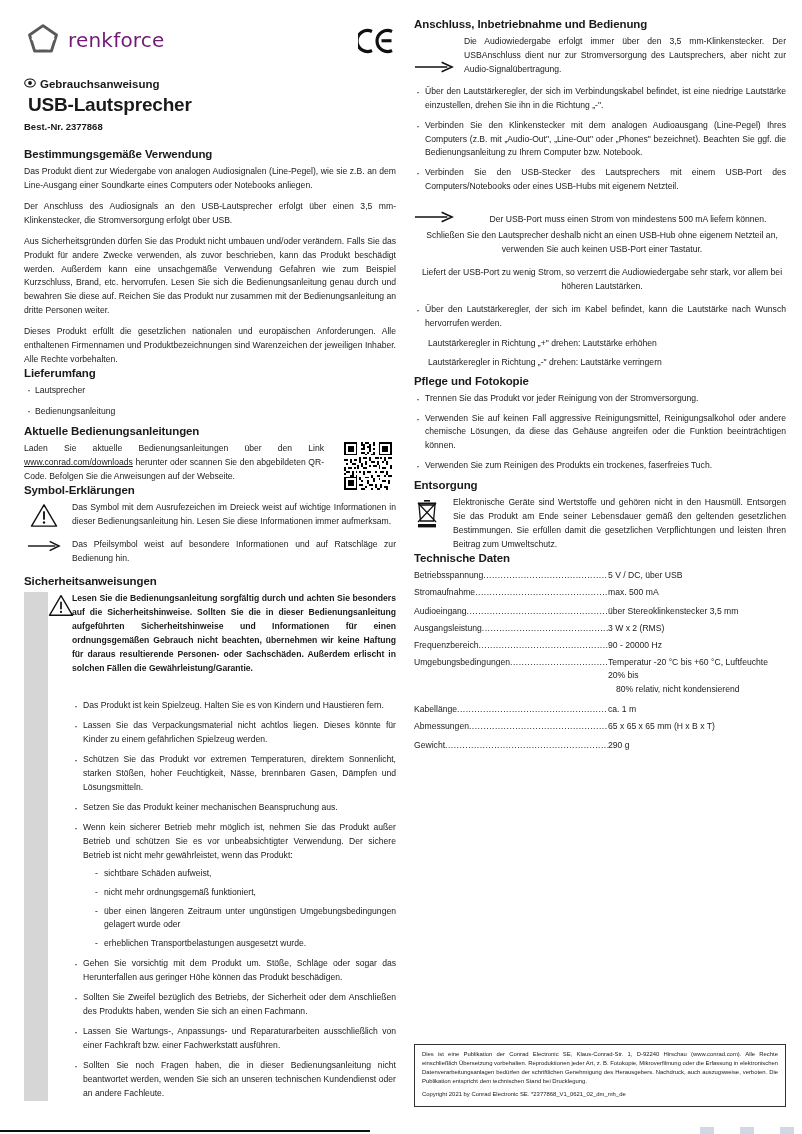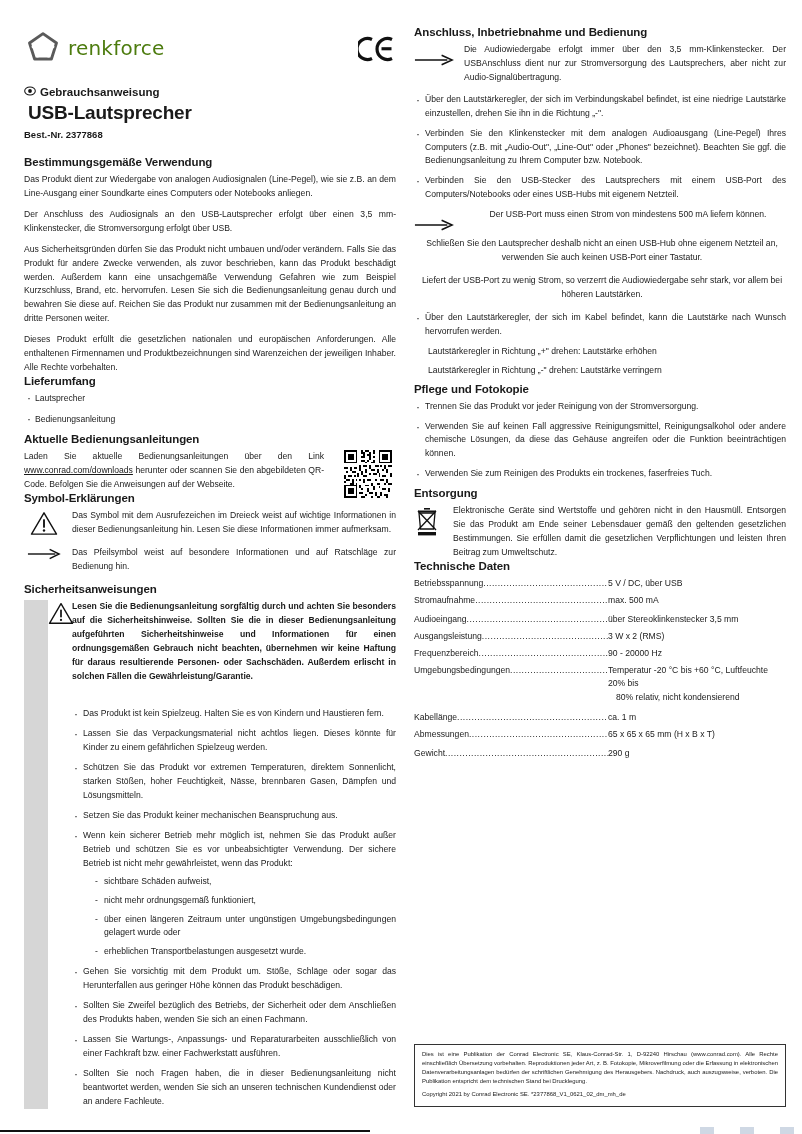--- a/index.html
+++ b/index.html
@@ -7,29 +7,29 @@
   body {
     width: 802px; height: 1134px;
     background: #ffffff;
     font-family: "Liberation Sans", sans-serif;
     color: #1a1a1a;
     position: relative;
     overflow: hidden;
   }
   .page { position:absolute; inset:0; }
 
-  .col { position:absolute; top:8px; }
+  .col { position:absolute; top:0; }
   .col-left  { left: 24px;  width: 372px; }
   .col-right { left: 414px; width: 372px; }
 
   
   .brand-row { position:relative; height:64px; }
   .logo { position:absolute; left:2px; top:24px; display:flex; align-items:center; gap:8px; }
   .logo-mark { width:34px; height:32px; flex:none; }
-  .logo-text { font-size:20px; font-weight:400; color:#4d7c0f; letter-spacing:.2px;
+  .logo-text { font-size:20px; font-weight:400; color:#701a75; letter-spacing:.2px;
                font-family:"DejaVu Sans", sans-serif; }
   .ce-mark { position:absolute; right:0; top:28px; }
 
   .doc-kind { display:flex; align-items:flex-end; gap:4px; font-size:11.5px; font-weight:bold;
               margin-top:14px; }
   .eye-ico { display:inline-block; }
   .doc-title { font-size:19px; font-weight:bold; margin:4px 4px 5px; letter-spacing:-.2px; }
   .doc-order { font-size:9.5px; font-weight:bold; margin-bottom:16px; }
 
   
@@ -65,21 +65,21 @@
   .sym-ico { flex:none; width:40px; display:flex; justify-content:center; padding-top:2px; }
   .sym-txt { font-size:8.6px; line-height:1.62; text-align:justify; flex:1; }
 
   
   .safety { position:relative; padding-left:48px; }
   .safety-bar { position:absolute; left:0; top:0; width:24px; bottom:0; background:#d6d6d6; }
   .safety-ico { position:absolute; left:24px; top:2px; width:26px; }
   .safety-lead { font-size:8.6px; line-height:1.62; font-weight:bold; text-align:justify; margin:0 0 24px; }
 
   
-  .arrow-note { display:flex; gap:6px; align-items:flex-start; margin-bottom:8px; }
+  .arrow-note { display:flex; gap:6px; align-items:flex-end; margin-bottom:8px; }
   .arrow-note .ico { flex:none; width:44px; padding-top:9px; }
   .arrow-note .txt { font-size:8.6px; line-height:1.62; text-align:justify; flex:1; }
   .note-indent { font-size:8.6px; line-height:1.62; margin:0 0 7px 0; padding-left:14px; text-align:center;}
   .sub-line { font-size:8.6px; line-height:1.62; margin:0 0 5px 14px; }
 
   
   .disp-row { display:flex; gap:9px; align-items:flex-start; }
   .disp-ico { flex:none; width:30px; padding-top:2px; }
   .disp-txt { font-size:8.6px; line-height:1.62; text-align:justify; flex:1; }
 

